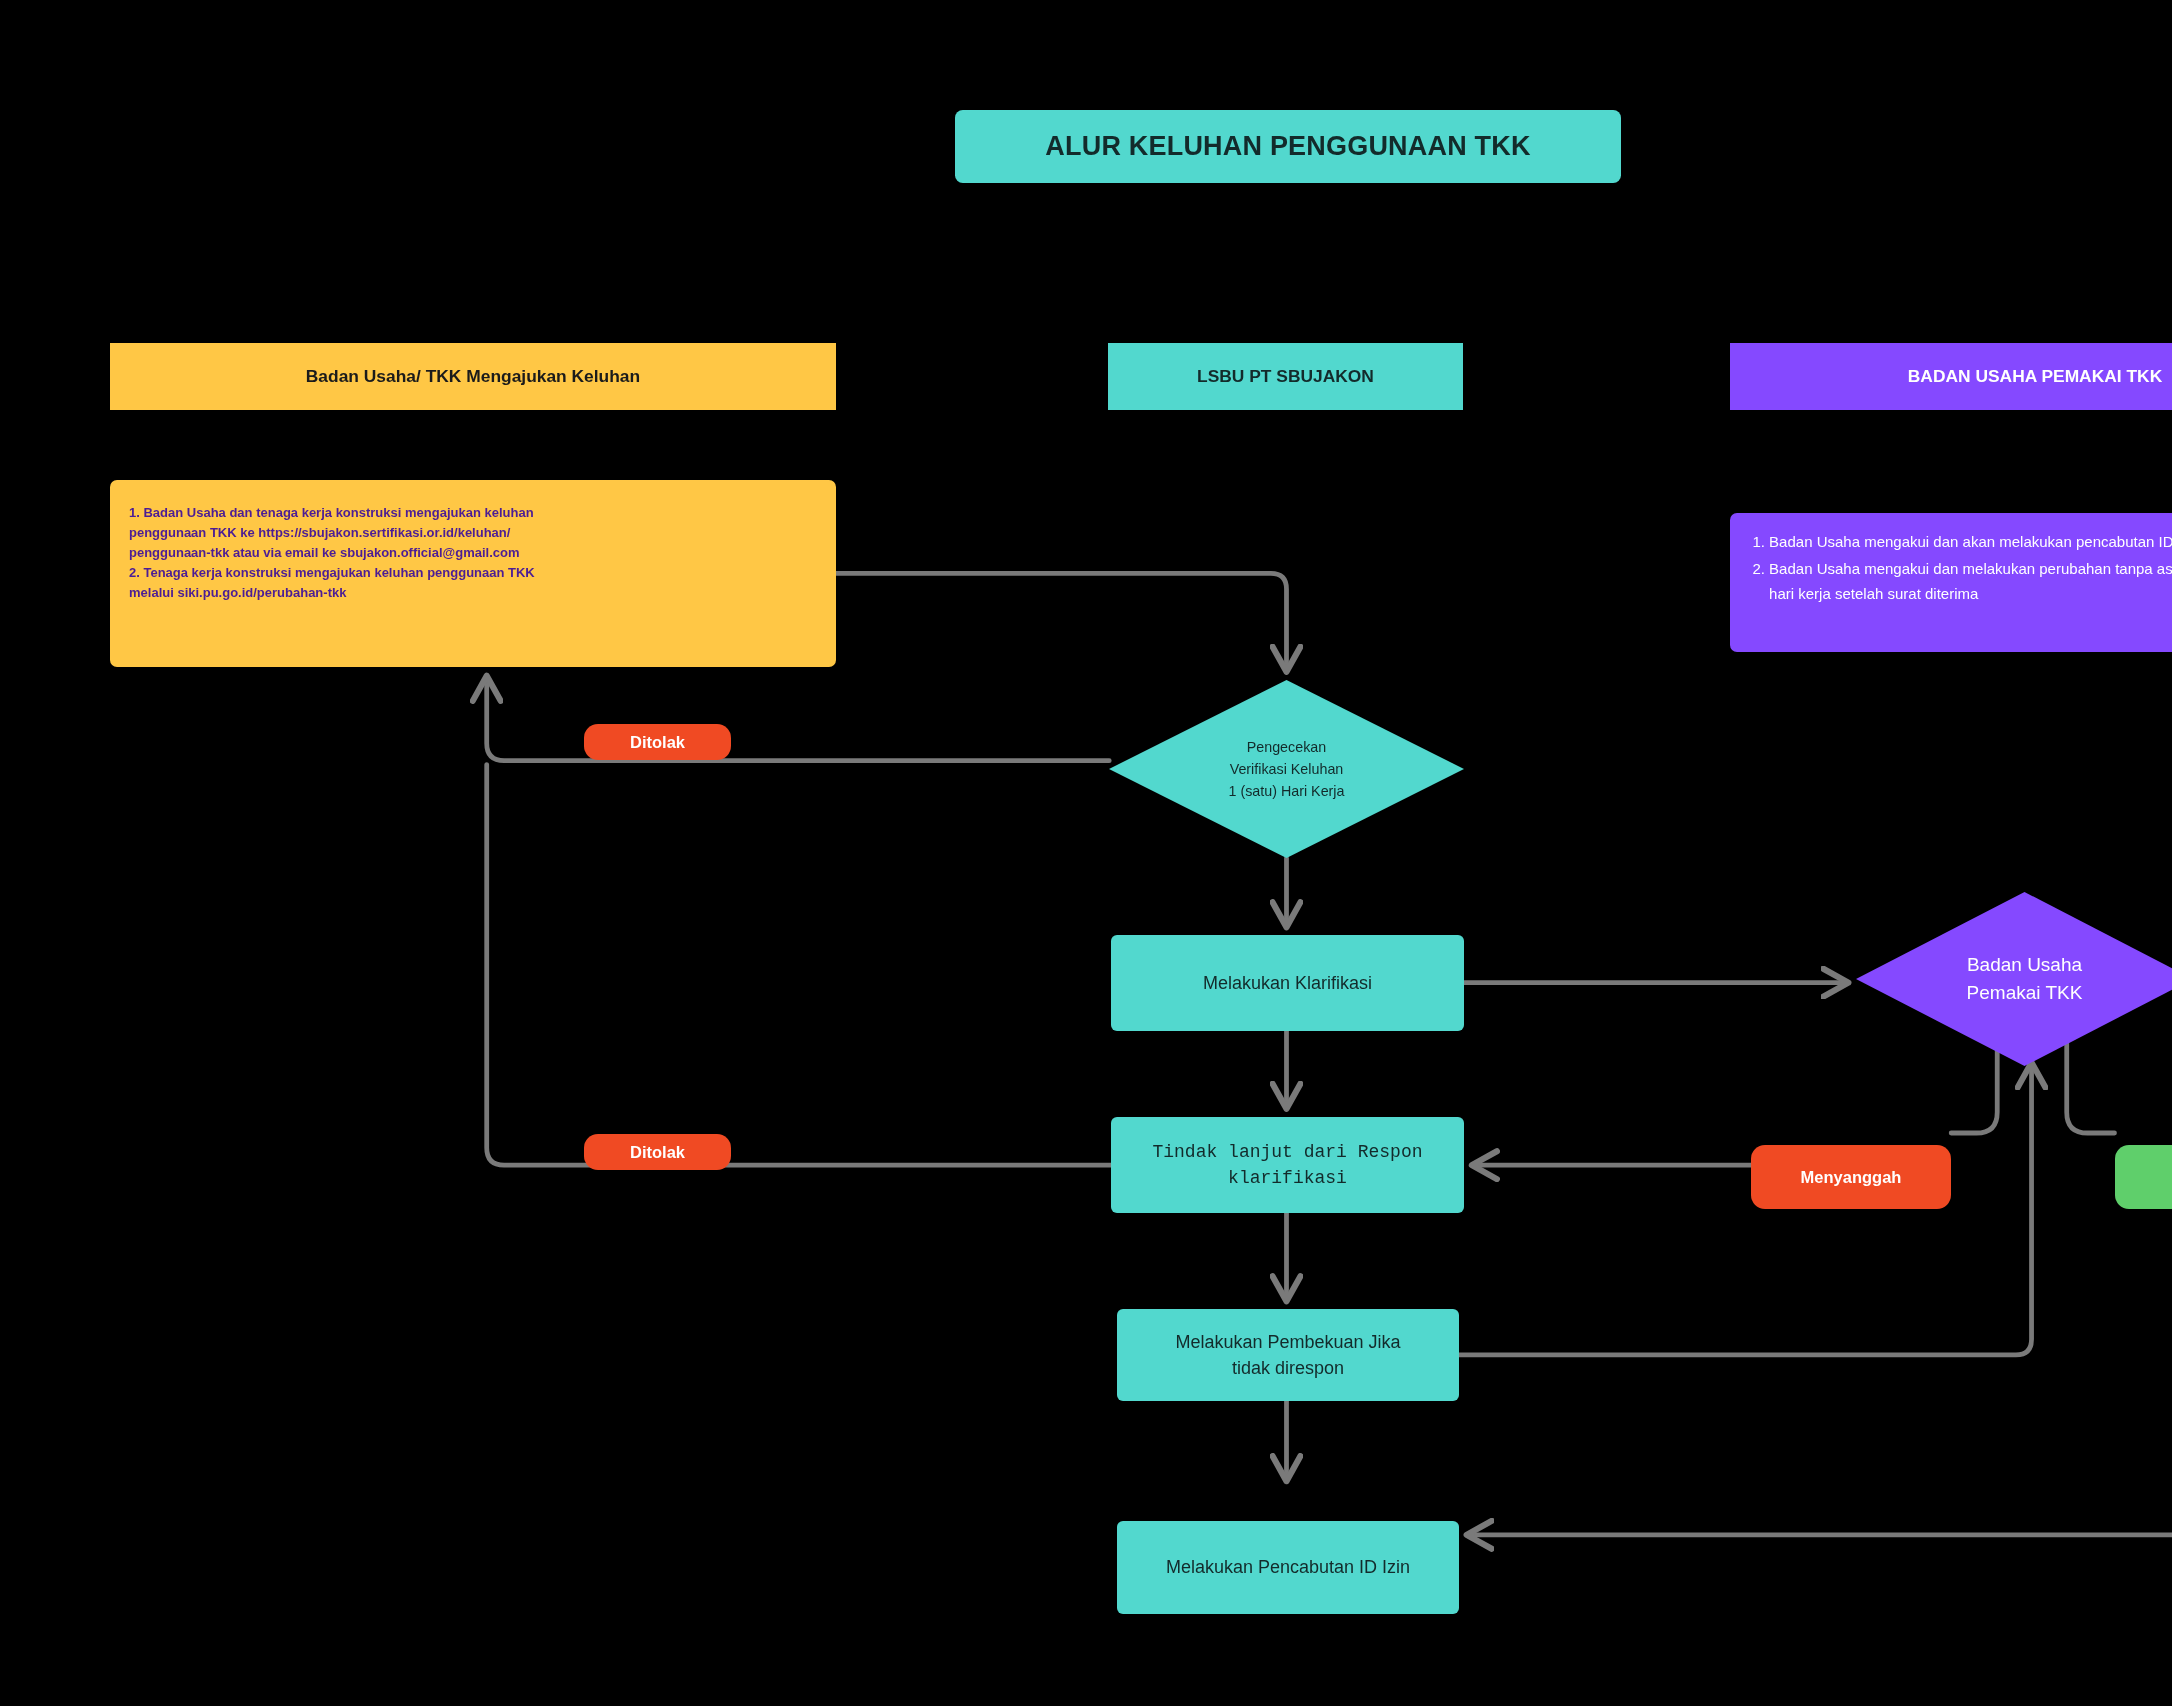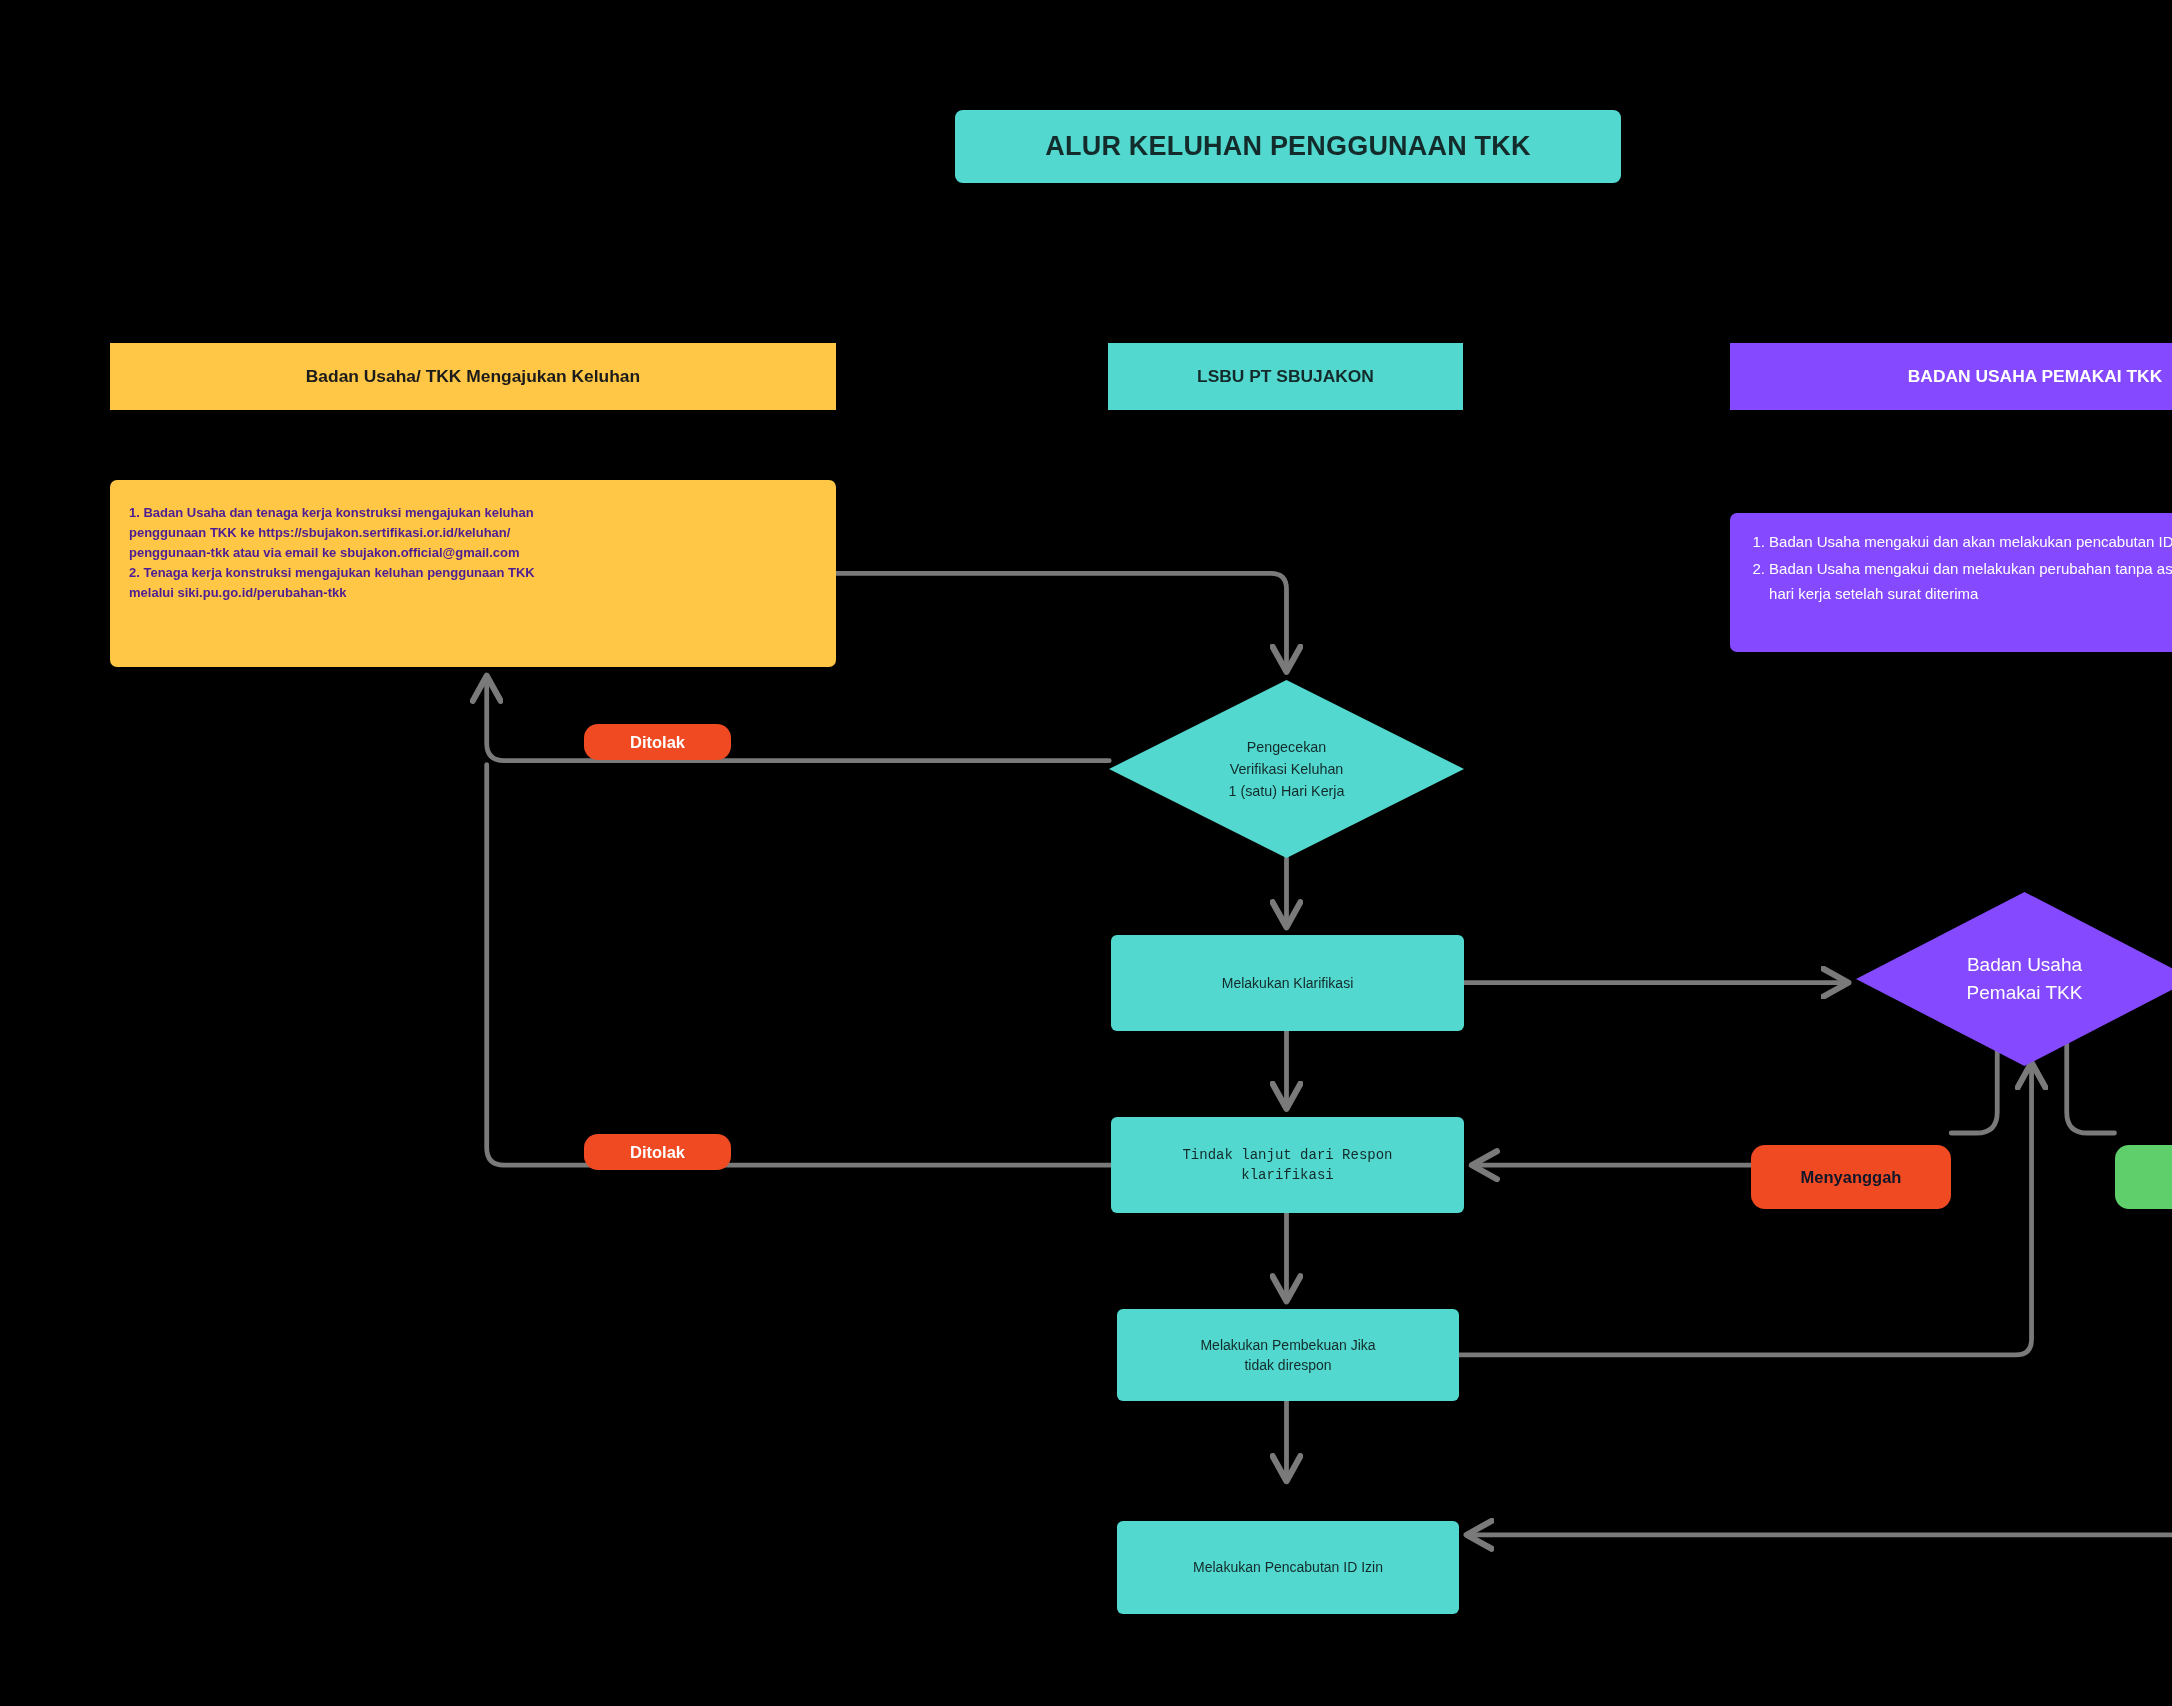--- a/index.html
+++ b/index.html
@@ -82,21 +82,21 @@
     margin: 0;
     padding-left: 22.6px;
   }
   #info-pemakai li { margin: 0 0 2.6px 0; }
   .info-line { display: block; }
   
   .process {
     background: #52D8CE;
     color: #132B2B;
     border-radius: 6px;
-    font-size: 14px;
+    font-size: 18px;
     line-height: 1.45;
     padding: 0 11.3px;
   }
   #proc-klarifikasi     { left: 1111px; top: 935px; width: 353px; height: 96px; }
   #proc-tindak-lanjut   { left: 1111px; top: 1117px; width: 353px; height: 96px; font-family: Liberation Mono, monospace; }
   #proc-pembekuan       { left: 1117px; top: 1309px; width: 342px; height: 92px; }
   #proc-pencabutan      { left: 1117px; top: 1521px; width: 342px; height: 93px; }
   
   .diamond-wrap {
     position: absolute;
@@ -130,21 +130,21 @@
   }
   
   .chip {
     border-radius: 14px;
     font-size: 16.5px;
     font-weight: bold;
     margin-top: 12px;
   }
   #chip-ditolak-1 { left: 584px; top: 712px; width: 147px; height: 36px; background: #F04A23; color: #FFFFFF; }
   #chip-ditolak-2 { left: 584px; top: 1122px; width: 147px; height: 36px; background: #F04A23; color: #FFFFFF; }
-  #chip-menyanggah { left: 1751px; top: 1133px; width: 200px; height: 64px; background: #F04A23; color: #0f172a; }
+  #chip-menyanggah { left: 1751px; top: 1133px; width: 200px; height: 64px; background: #F04A23; color: #ffffff; }
   #chip-mengakui  { left: 2115px; top: 1133px; width: 200px; height: 64px; background: #5FCF6B; color: #10270F; }
 
   
   #connectors {
     position: absolute;
     left: 0; top: 0;
     width: 2447px;
     height: 1706px;
     pointer-events: none;
   }

